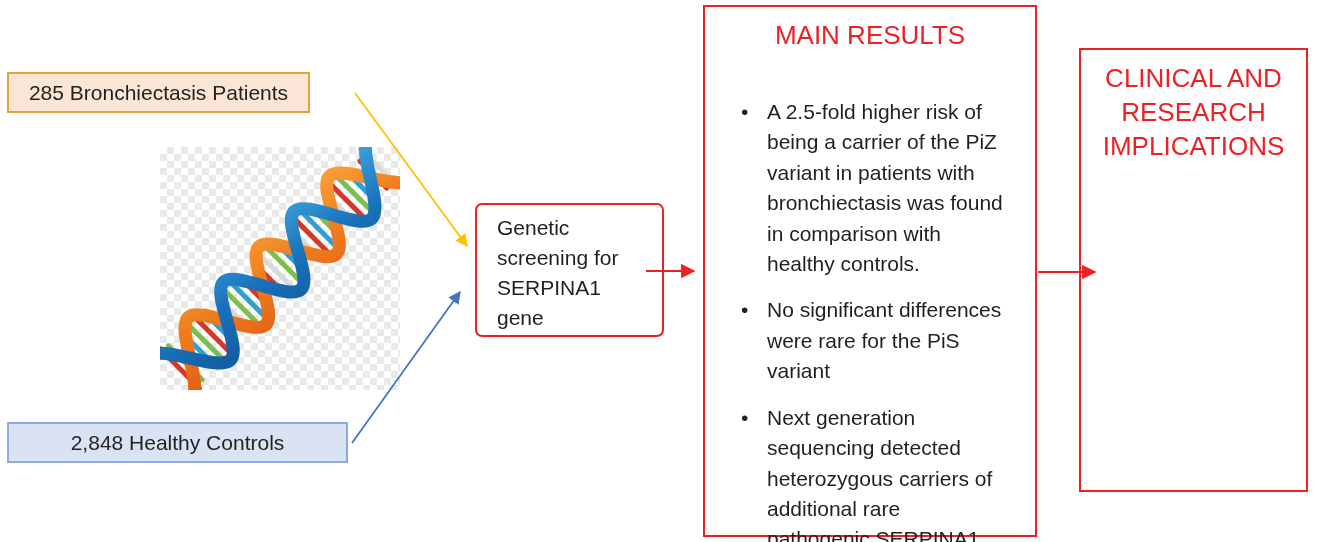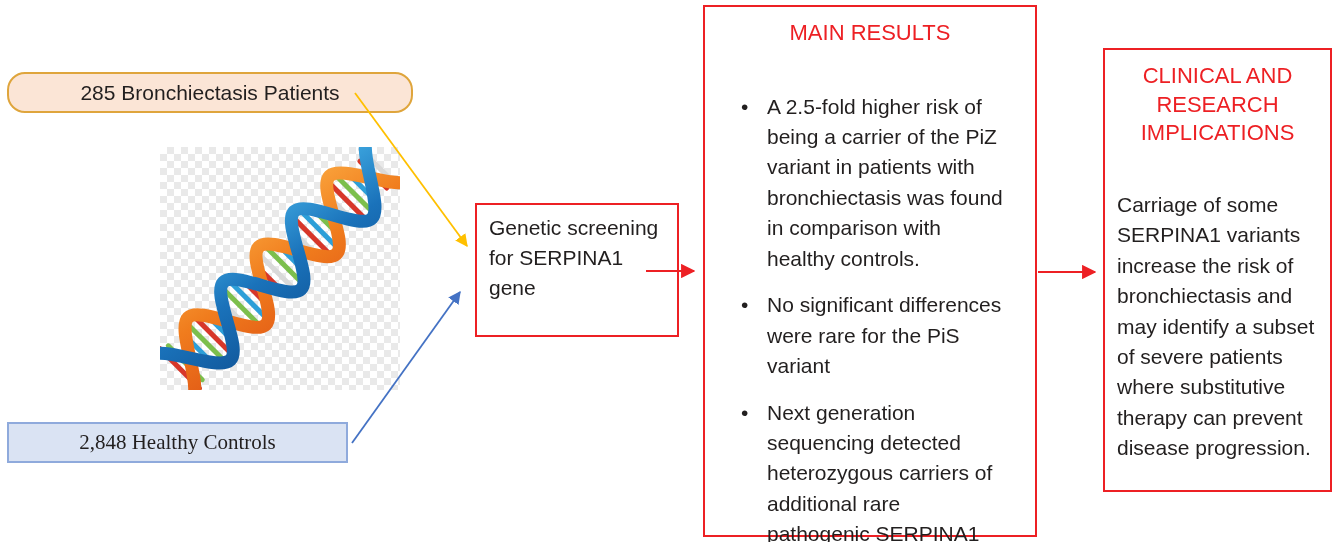--- a/index.html
+++ b/index.html
@@ -12,57 +12,57 @@
     overflow: hidden;
   }
   .abs { position: absolute; box-sizing: border-box; }
 
   
   .cohort {
     display: flex; align-items: center; justify-content: center;
     font-size: 21px; color: #221f1f;
     border: 2px solid;
   }
-  #patients-box { left: 7px; top: 72px; width: 406px; height: 41px;
-    background: #fbe5d6; border-color: #dfa53c; border-radius: 18px; }
+  #patients-box { left: 7px; top: 72px; width: 303px; height: 41px;
+    background: #fbe5d6; border-color: #dfa53c; }
   #controls-box { left: 7px; top: 422px; width: 341px; height: 41px;
-    background: #dae3f3; border-color: #8faadc; font-family: Liberation Serif, serif; }
+    background: #dae3f3; border-color: #8faadc; }
 
   
   #dna-image {
     left: 160px; top: 147px; width: 240px; height: 243px;
     background-color: #ffffff;
     background-image:
       linear-gradient(45deg, #e9e9e9 25%, transparent 25%, transparent 75%, #e9e9e9 75%),
       linear-gradient(45deg, #e9e9e9 25%, transparent 25%, transparent 75%, #e9e9e9 75%);
     background-size: 14px 14px;
     background-position: 0 0, 7px 7px;
   }
   #dna-image svg { position: absolute; left: 0; top: 0; }
 
   
   .red-box { background: #ffffff; border: 2px solid #ed2024; }
 
-  #screening-box { left: 475px; top: 203px; width: 204px; height: 134px;
-    padding: 8px 12px; font-size: 21px; line-height: 1.43; color: #221f1f; }
+  #screening-box { left: 475px; top: 203px; width: 189px; height: 134px;
+    padding: 8px 20px; font-size: 21px; line-height: 1.43; color: #221f1f; border-radius: 7px; }
 
   #results-box { left: 703px; top: 5px; width: 334px; height: 532px;
     padding: 12px 16px; }
-  .box-title { color: #ed2024; font-size: 22px; text-align: center; line-height: 1.3; }
+  .box-title { color: #ed2024; font-size: 26px; text-align: center; line-height: 1.3; }
   #results-box ul { list-style: none; margin: 44px 0 0 0; padding: 0; }
   #results-box li {
     position: relative; padding-left: 30px; margin: 16px;
     font-size: 21px; line-height: 1.45; color: #221f1f;
   }
   #results-box li::before {
     content: "\2022"; position: absolute; left: 4px; top: 0px;
     font-size: 21px; color: #221f1f;
   }
 
-  #implications-box { left: 1103px; top: 48px; width: 229px; height: 444px;
+  #implications-box { left: 1079px; top: 48px; width: 229px; height: 444px;
     padding: 12px 12px; }
   #implications-body { margin-top: 42px; font-size: 21px; line-height: 1.45;
     color: #221f1f; text-align: left; }
 
   
   #arrow-layer { left: 0; top: 0; width: 1333px; height: 542px; pointer-events: none; }
 </style>
 </head>
 <body>
 
@@ -138,21 +138,20 @@
     <div class="box-title">MAIN RESULTS</div>
     <ul>
       <li>A 2.5-fold higher risk of being a carrier of the PiZ variant in patients with bronchiectasis was found in comparison with healthy controls.</li>
       <li>No significant differences were rare for the PiS variant</li>
       <li>Next generation sequencing detected heterozygous carriers of additional rare pathogenic SERPINA1 variants in patients with bronchiectasis.</li>
     </ul>
   </div>
 
   <div id="implications-box" class="abs red-box">
     <div class="box-title">CLINICAL AND RESEARCH IMPLICATIONS</div>
-    <div id="implications-body">Carriage of some SERPINA1 variants increase the risk of bronchiectasis and may identify a subset of severe patients where substitutive therapy can prevent disease progression.</div>
   </div>
 
   <svg id="arrow-layer" class="abs">
     <defs>
       <marker id="headGold" viewBox="0 0 10 10" refX="9" refY="5" markerWidth="7" markerHeight="7" orient="auto">
         <path d="M0,0 L10,5 L0,10 z" fill="#ffc000"></path>
       </marker>
       <marker id="headBlue" viewBox="0 0 10 10" refX="9" refY="5" markerWidth="7" markerHeight="7" orient="auto">
         <path d="M0,0 L10,5 L0,10 z" fill="#4472c4"></path>
       </marker>

